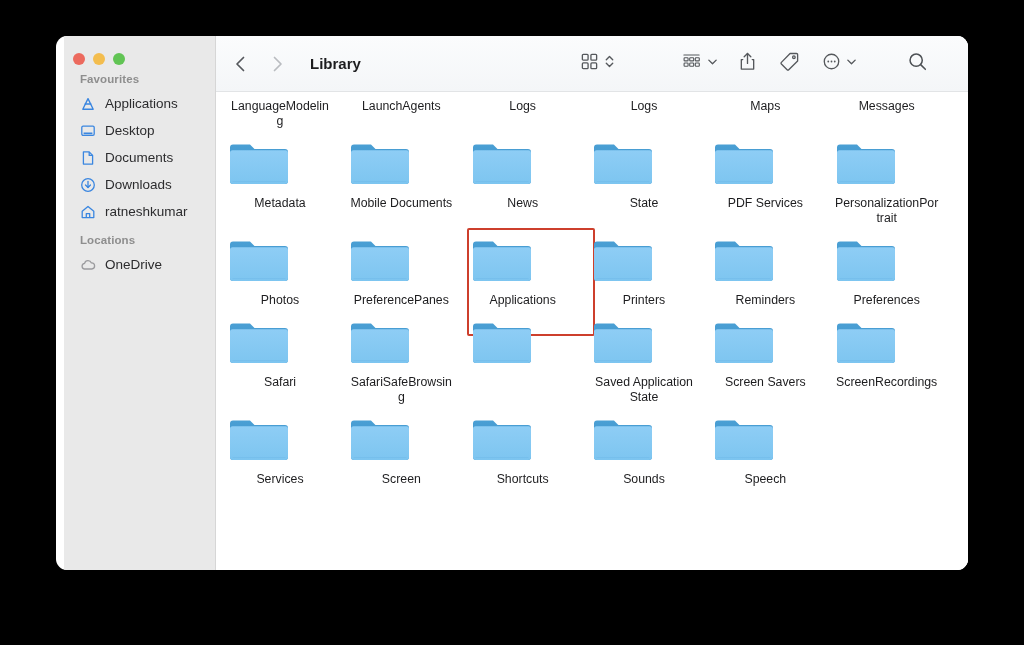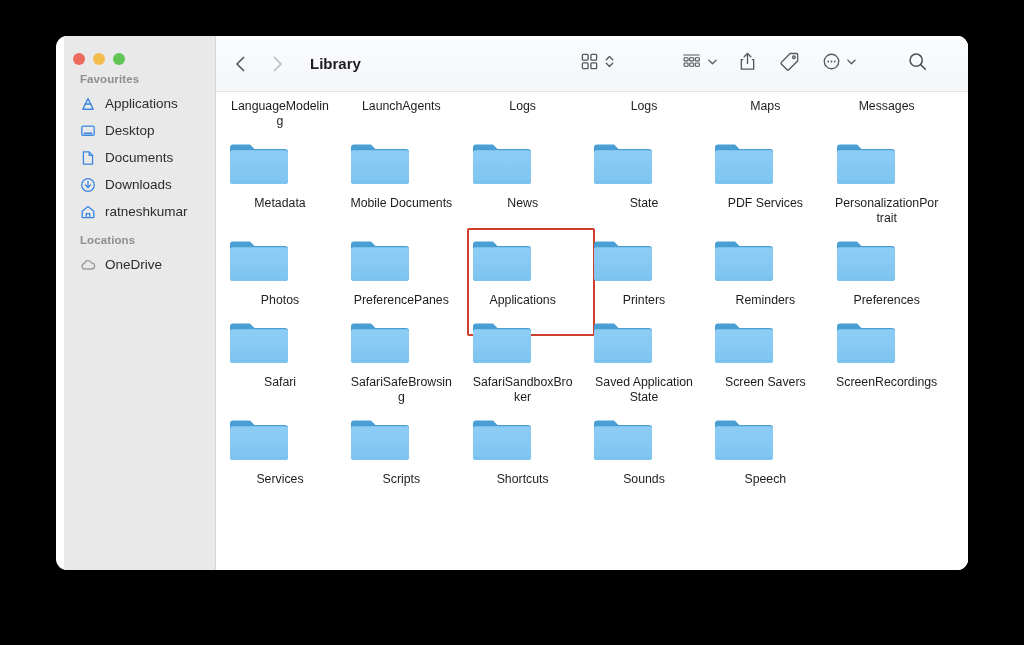--- a/index.html
+++ b/index.html
@@ -559,21 +559,20 @@
                     </linearGradient>
                     <linearGradient id="ff" x1="0" y1="0" x2="0" y2="1">
                       <stop offset="0" stop-color="#8ecdf5"></stop>
                       <stop offset="1" stop-color="#7dc5f0"></stop>
                     </linearGradient>
                   </defs>
                   <path d="M2 8.5 a3 3 0 0 1 3-3 h17 l4.5 4.6 h30.5 a3 3 0 0 1 3 3 V42 a3 3 0 0 1 -3 3 H5 a3 3 0 0 1 -3 -3 Z" fill="url(#fb)"></path>
                   <path d="M2 13.8 a2.6 2.6 0 0 1 2.6 -2.6 h52.8 a2.6 2.6 0 0 1 2.6 2.6 V42 a3 3 0 0 1 -3 3 H5 a3 3 0 0 1 -3 -3 Z" fill="url(#ff)"></path>
                   <path d="M4.5 42.6 H57.5" stroke="#6fb9e8" stroke-width="1" opacity=".55"></path>
                 </svg></span>
-              <div class="fname">SafariSandboxBroker</div>
             </div>
             <div class="cell">
               <span class="folder"><svg viewBox="0 0 62 50" width="62" height="50">
                   <defs>
                     <linearGradient id="fb" x1="0" y1="0" x2="0" y2="1">
                       <stop offset="0" stop-color="#4a9fd4"></stop>
                       <stop offset="1" stop-color="#3f93cb"></stop>
                     </linearGradient>
                     <linearGradient id="ff" x1="0" y1="0" x2="0" y2="1">
                       <stop offset="0" stop-color="#8ecdf5"></stop>
@@ -649,21 +648,21 @@
                     </linearGradient>
                     <linearGradient id="ff" x1="0" y1="0" x2="0" y2="1">
                       <stop offset="0" stop-color="#8ecdf5"></stop>
                       <stop offset="1" stop-color="#7dc5f0"></stop>
                     </linearGradient>
                   </defs>
                   <path d="M2 8.5 a3 3 0 0 1 3-3 h17 l4.5 4.6 h30.5 a3 3 0 0 1 3 3 V42 a3 3 0 0 1 -3 3 H5 a3 3 0 0 1 -3 -3 Z" fill="url(#fb)"></path>
                   <path d="M2 13.8 a2.6 2.6 0 0 1 2.6 -2.6 h52.8 a2.6 2.6 0 0 1 2.6 2.6 V42 a3 3 0 0 1 -3 3 H5 a3 3 0 0 1 -3 -3 Z" fill="url(#ff)"></path>
                   <path d="M4.5 42.6 H57.5" stroke="#6fb9e8" stroke-width="1" opacity=".55"></path>
                 </svg></span>
-              <div class="fname">Scripts</div>
+              <div class="fname">Screen</div>
             </div>
             <div class="cell">
               <span class="folder"><svg viewBox="0 0 62 50" width="62" height="50">
                   <defs>
                     <linearGradient id="fb" x1="0" y1="0" x2="0" y2="1">
                       <stop offset="0" stop-color="#4a9fd4"></stop>
                       <stop offset="1" stop-color="#3f93cb"></stop>
                     </linearGradient>
                     <linearGradient id="ff" x1="0" y1="0" x2="0" y2="1">
                       <stop offset="0" stop-color="#8ecdf5"></stop>

